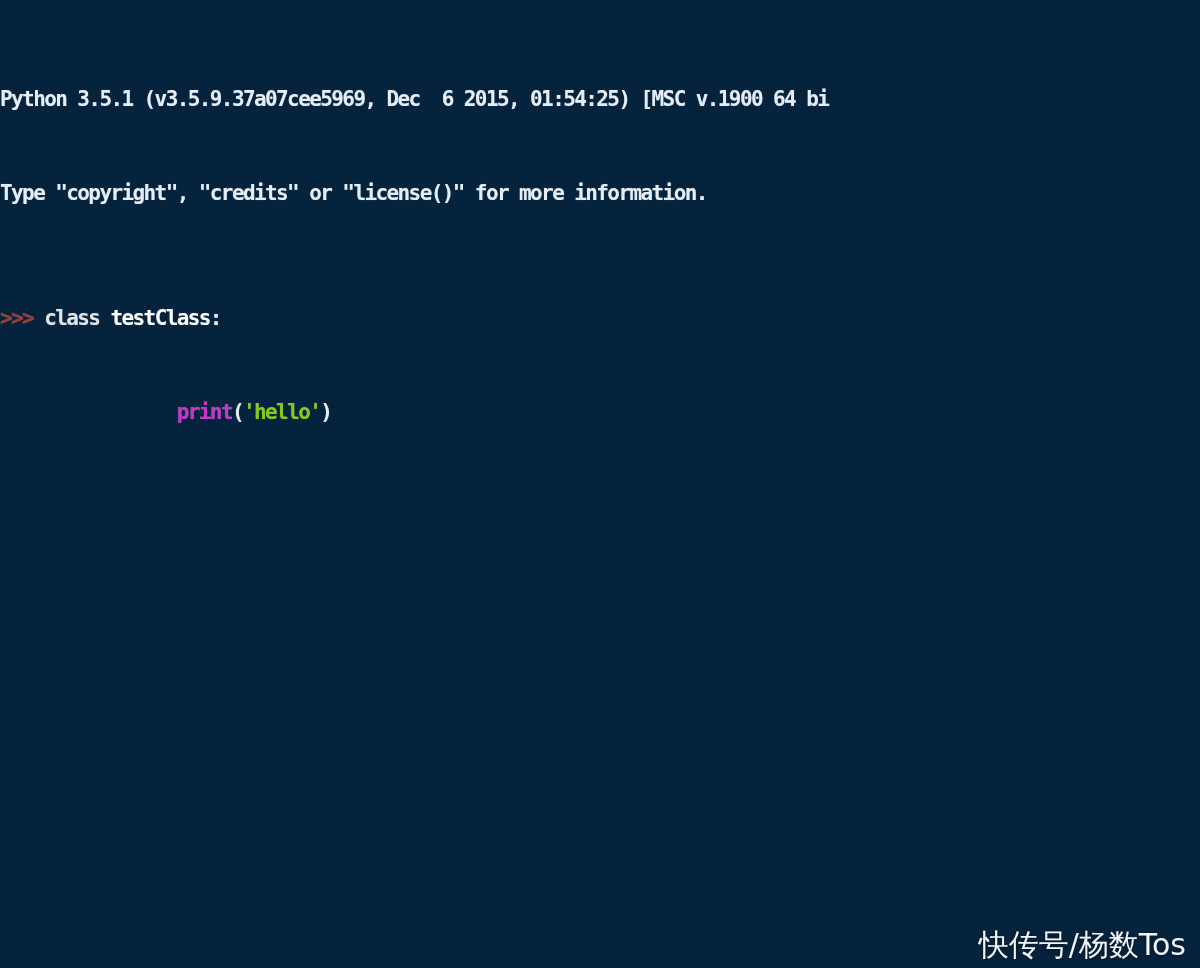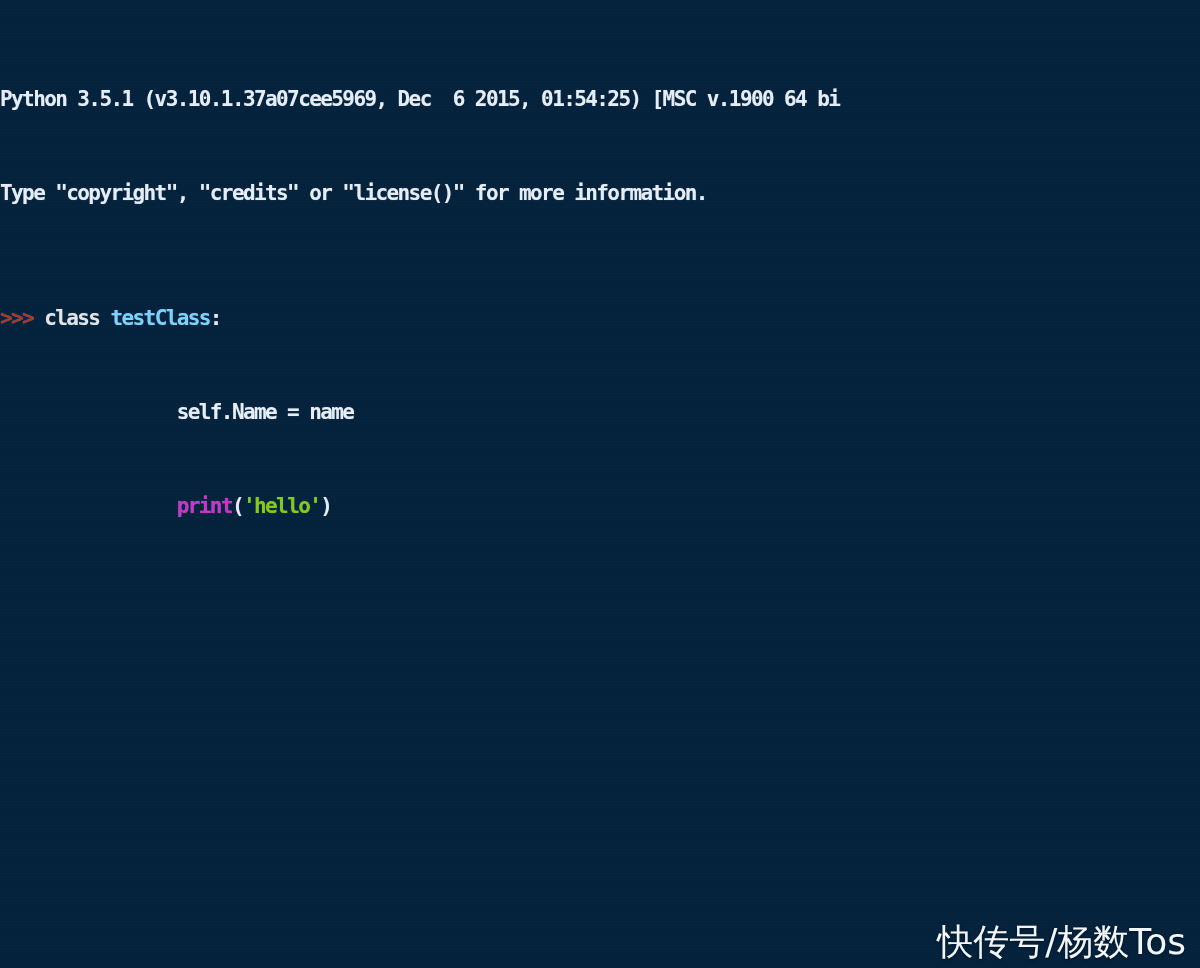--- a/index.html
+++ b/index.html
@@ -34,33 +34,33 @@
 
   .line {
     height: 31.3px;
     white-space: pre;
     display: block;
   }
 
   
   .prompt   { color: #a8382c; }
   .kw       { color: #e5e5e5; }
-  .clsname  { color: #7dd3fc; }
+  .clsname  { color: #ffffff; }
   .fn       { color: #4a5cd6; }
   .builtin  { color: #c935c9; margin-top: 38px; }
   .str      { color: #84cc16; }
   .plain    { color: #e8eef5; }
 
   
   .watermark {
     position: absolute;
     right: 14px;
     bottom: 8px;
     font-family: "DejaVu Sans", "Liberation Sans", sans-serif;
-    font-size: 36px;
+    font-size: 30px;
     color: #f2f6fb;
     letter-spacing: 0px;
     line-height: 1;
     text-shadow: 0 1px 3px rgba(0,0,0,.45);
     user-select: none;
   }
 
   
   .noise {
     position: absolute;
@@ -76,25 +76,24 @@
     opacity: .6;
   }
 </style>
 </head>
 <body>
 
 <div id="screen">
 
   <div class="console">
 
-    <span class="line"><span class="plain">Python 3.5.1 (v3.10.1.37a07cee5969, Dec  6 2015, 01:54:25) [MSC v.1900 64 bi</span></span>
+    <span class="line"><span class="plain">Python 3.5.1 (v3.5.9.37a07cee5969, Dec  6 2015, 01:54:25) [MSC v.1900 64 bi</span></span>
     <span class="line"><span class="plain">Type "copyright", "credits" or "license()" for more information.</span></span>
 
     <span class="line"><span class="prompt">&gt;&gt;&gt; </span><span class="kw">class</span><span class="plain"> </span><span class="clsname">testClass</span><span class="plain">:</span></span>
-    <span class="line"><span class="plain">                self.Name = name</span></span>
     <span class="line"><span class="plain">                </span><span class="builtin">print</span><span class="plain">(</span><span class="str">'hello'</span><span class="plain">)</span></span>
 
     <span class="line"></span>
     
 
     
     
     
     
     

